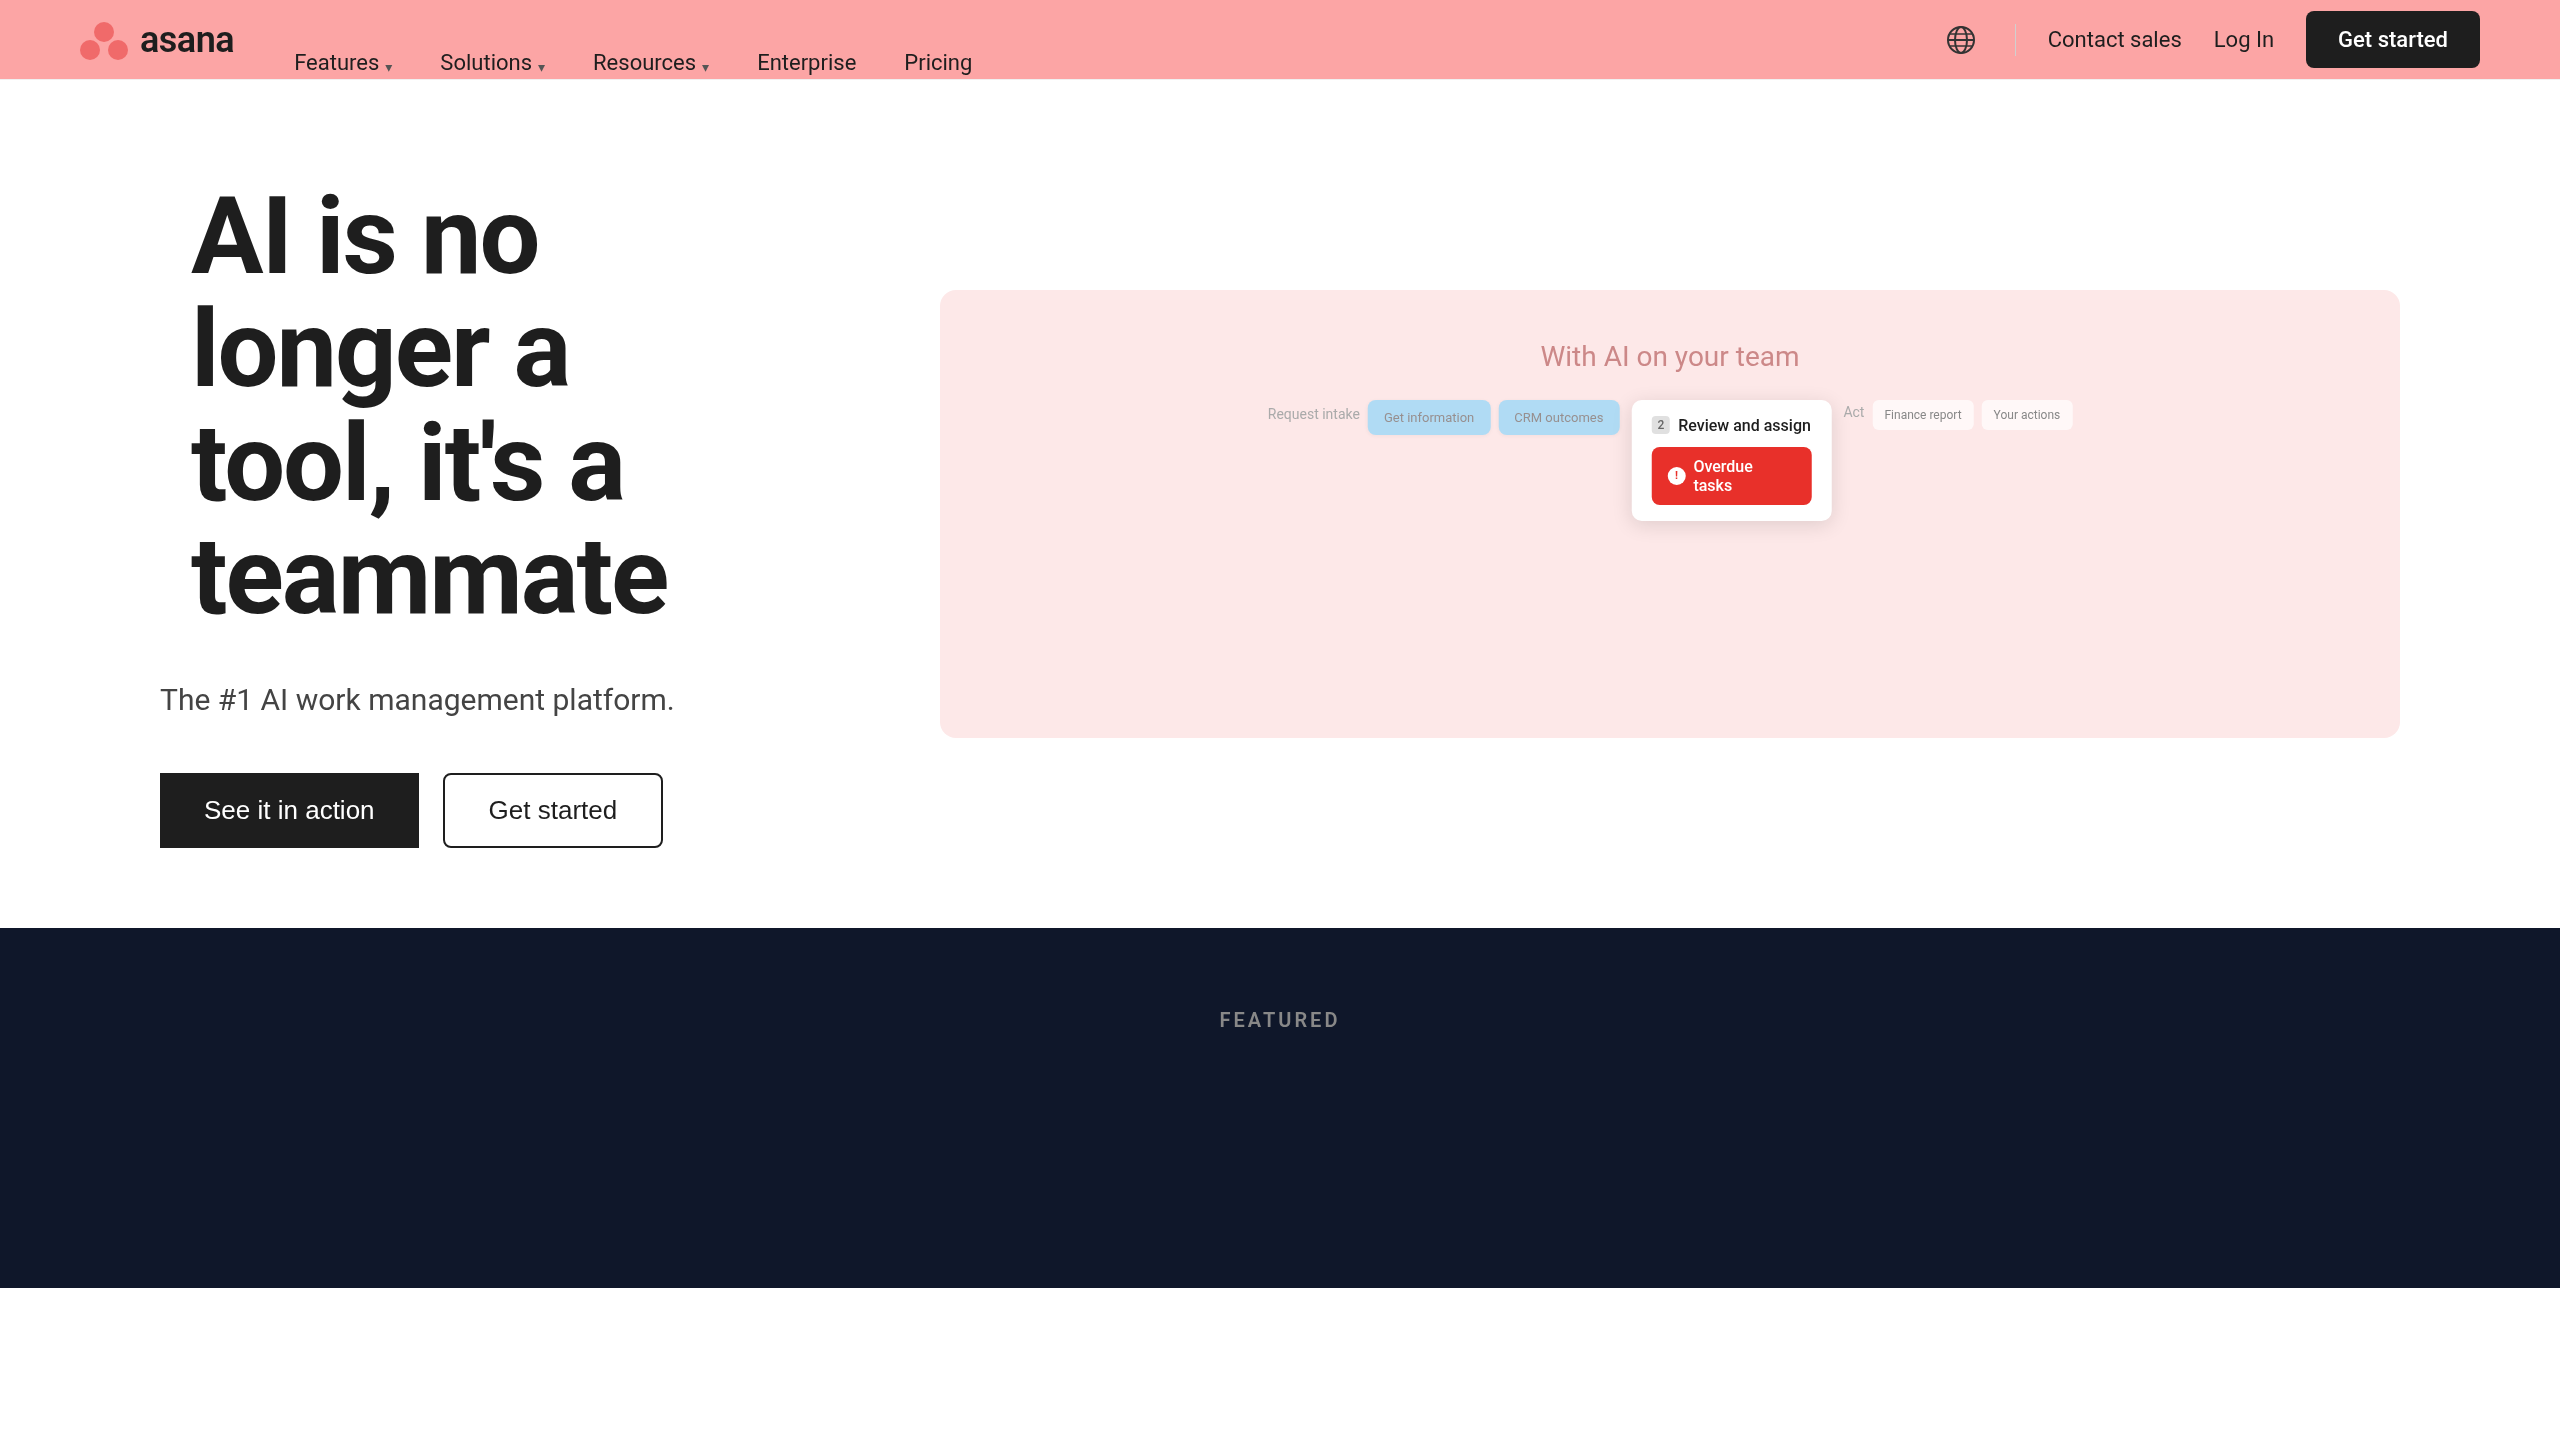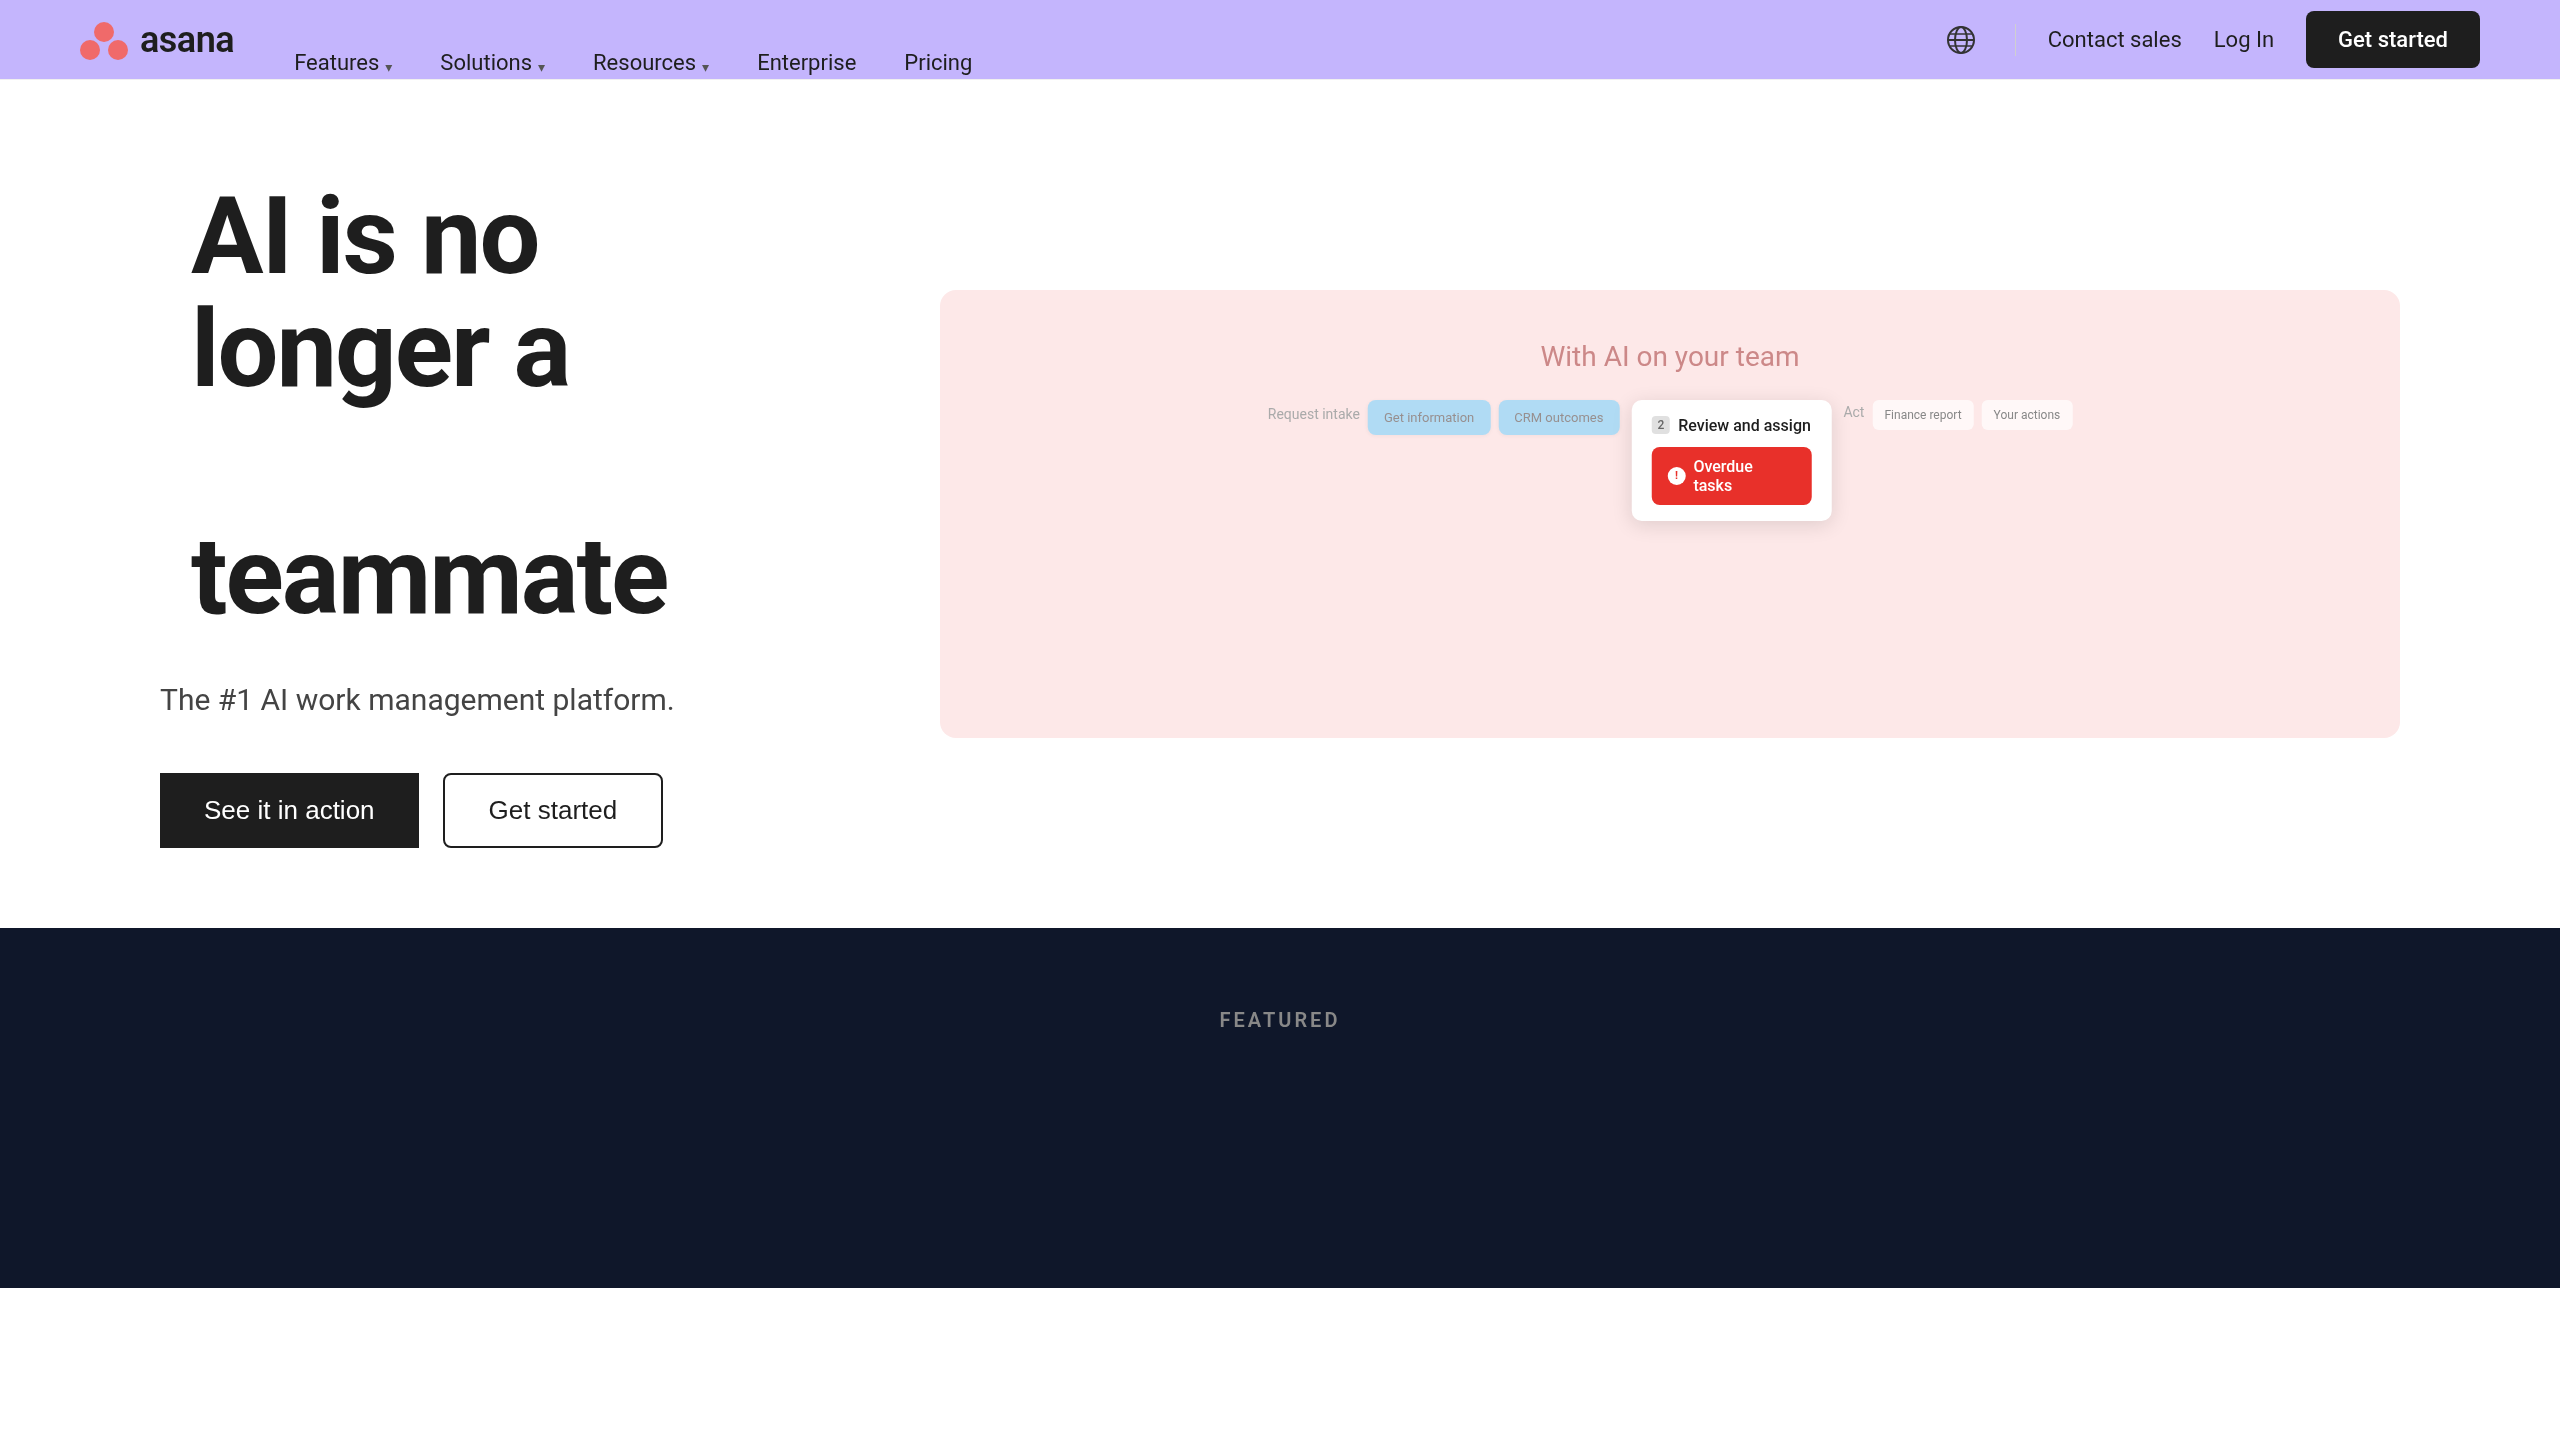--- a/index.html
+++ b/index.html
@@ -16,21 +16,21 @@
       overflow-x: hidden;
     }
 
     
     nav {
       display: flex;
       align-items: center;
       justify-content: space-between;
       padding: 0 80px;
       height: 80px;
-      background: #c4b5fd;
+      background: #fca5a5;
       border-bottom: 1px solid #f0f0f0;
       position: sticky;
       top: 0;
       z-index: 100;
     }
 
     .nav-left {
       display: flex;
       align-items: center;
       gap: 60px;
@@ -418,21 +418,21 @@
     <a href="#" class="login-btn">Log In</a>
 
     <a href="#" class="get-started-nav-btn">Get started</a>
   </div>
 </nav>
 
 <section class="hero">
   <div class="hero-content">
     <h1 class="hero-heading">
       <span>AI is no longer a</span><br>
-      <br>
+      <span>tool, it's a</span><br>
       <span>teammate</span>
     </h1>
     <p class="hero-subheading">The #1 AI work management platform.</p>
     <div class="hero-buttons">
       <button class="see-action-btn">See it in action</button>
       <button class="get-started-hero-btn">Get started</button>
     </div>
   </div>
 
   <div class="hero-visual">

